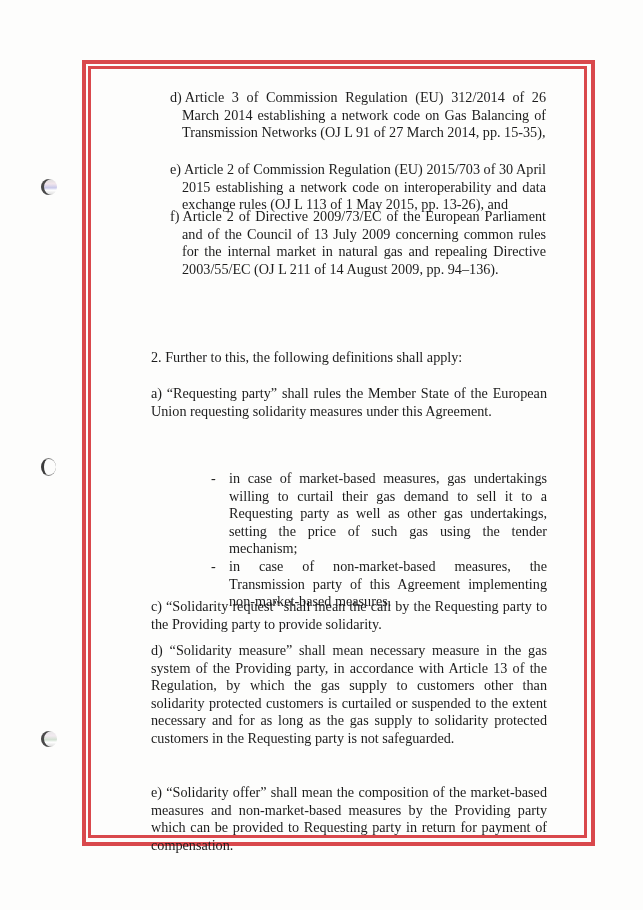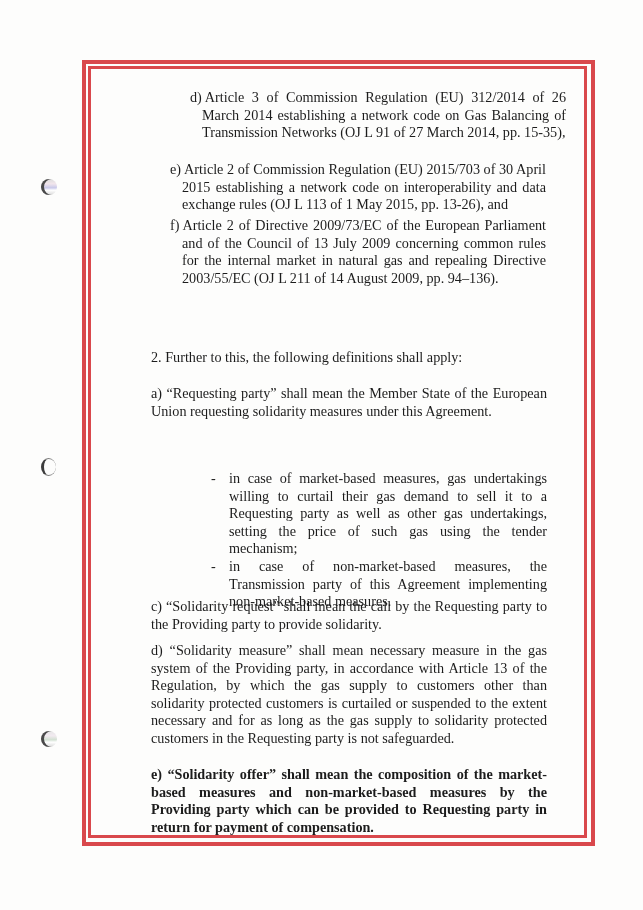--- a/index.html
+++ b/index.html
@@ -107,47 +107,47 @@
 
 <div class="page">
 
   <div class="frame-outer"></div>
   <div class="frame-inner"></div>
 
   <div class="punch hole-1"></div>
   <div class="punch hole-2"></div>
   <div class="punch hole-3"></div>
 
-  <div class="text ref-item" style="top:89px;margin-left:20px;">
+  <div class="text ref-item" style="top:89px;">
     <span class="marker">d)</span><span>Article 3 of Commission Regulation (EU) 312/2014 of 26 March 2014 establishing a network code on Gas Balancing of Transmission Networks (OJ L 91 of 27 March 2014, pp. 15-35),</span>
   </div>
 
   <div class="text ref-item" style="top:161px;">
     <span class="marker">e)</span><span>Article 2 of Commission Regulation (EU) 2015/703 of 30 April 2015 establishing a network code on interoperability and data exchange rules (OJ L 113 of 1 May 2015, pp. 13-26), and</span>
   </div>
 
-  <div class="text ref-item" style="top:217px;">
+  <div class="text ref-item" style="top:208px;">
     <span class="marker">f)</span><span>Article 2 of Directive 2009/73/EC of the European Parliament and of the Council of 13 July 2009 concerning common rules for the internal market in natural gas and repealing Directive 2003/55/EC (OJ L 211 of 14 August 2009, pp. 94–136).</span>
   </div>
 
   <div class="text def-item" style="top:333px;">2. Further to this, the following definitions shall apply:</div>
 
-  <div class="text def-item" style="top:369px;">a) “Requesting party” shall mean the Member State of the European Union requesting solidarity measures under this Agreement.</div>
+  <div class="text def-item" style="top:369px;">a) “Requesting party” shall rules the Member State of the European Union requesting solidarity measures under this Agreement.</div>
 
 
   <div class="bullets" style="top:470px;">
     <div class="bullet">
       <span class="dash">-</span>
       <span>in case of market-based measures, gas undertakings willing to curtail their gas demand to sell it to a Requesting party as well as other gas undertakings, setting the price of such gas using the tender mechanism;</span>
     </div>
     <div class="bullet">
       <span class="dash">-</span>
       <span>in case of non-market-based measures, the Transmission party of this Agreement implementing non-market-based measures.</span>
     </div>
   </div>
 
   <div class="text def-item" style="top:582px;">c) “Solidarity request” shall mean the call by the Requesting party to the Providing party to provide solidarity.</div>
 
   <div class="text def-item" style="top:626px;">d) “Solidarity measure” shall mean necessary measure in the gas system of the Providing party, in accordance with Article 13 of the Regulation, by which the gas supply to customers other than solidarity protected customers is curtailed or suspended to the extent necessary and for as long as the gas supply to solidarity protected customers in the Requesting party is not safeguarded.</div>
 
-  <div class="text def-item" style="top:750px;font-weight:bold;">e) “Solidarity offer” shall mean the composition of the market-based measures and non-market-based measures by the Providing party which can be provided to Requesting party in return for payment of compensation.</div>
+  <div class="text def-item" style="top:768px;">e) “Solidarity offer” shall mean the composition of the market-based measures and non-market-based measures by the Providing party which can be provided to Requesting party in return for payment of compensation.</div>
 
 </div>
 
 </body></html>

